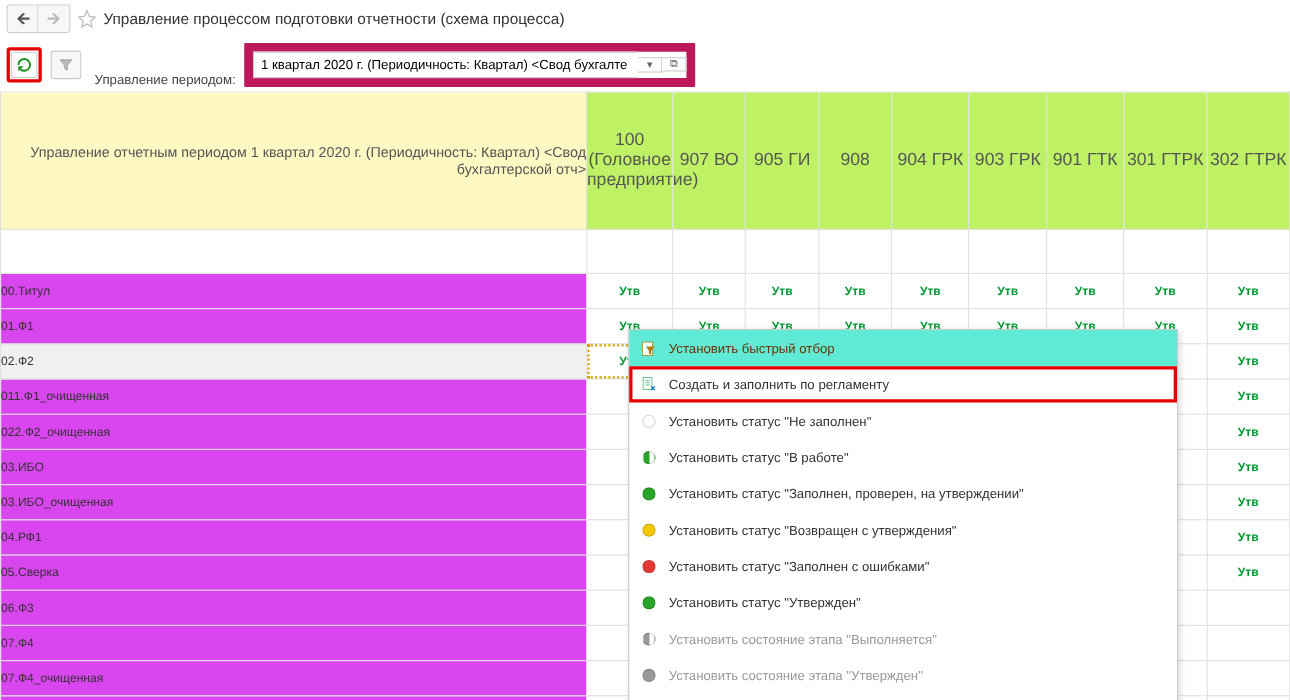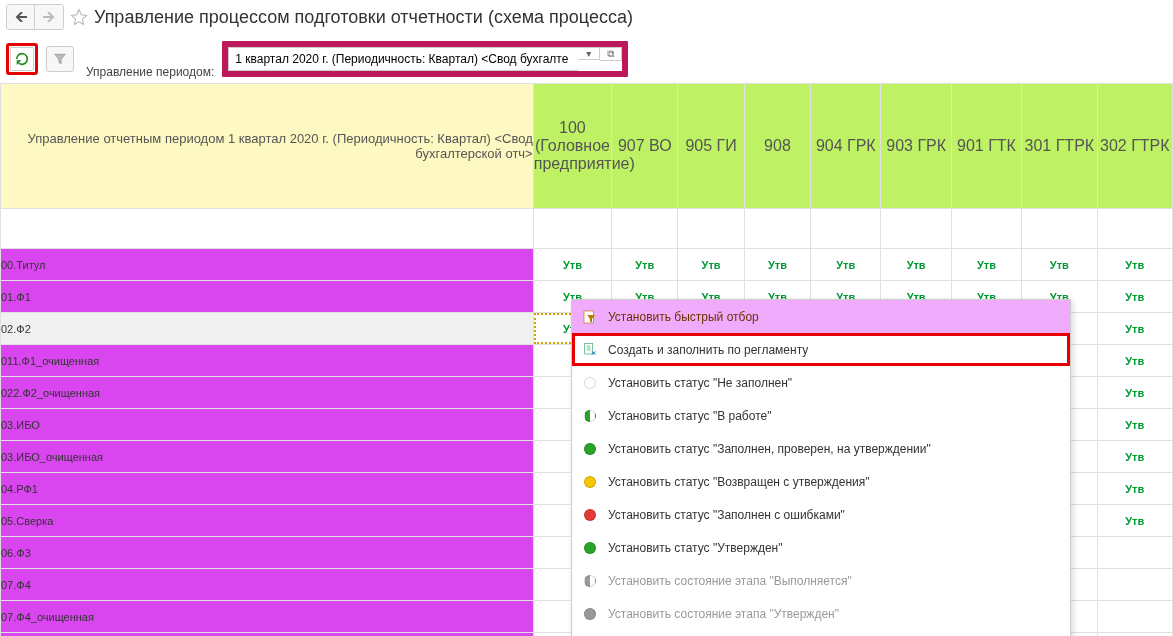--- a/index.html
+++ b/index.html
@@ -38,21 +38,21 @@
     border-radius: 0;
   }
   .nav-group .nav-btn:first-child {
     border-right: 1px solid #ccc;
   }
   .star {
     width: 18px; height: 18px;
     color: #bbb;
   }
   .page-title {
-    font-size: 18px;
+    font-size: 14px;
     color: #333;
   }
   .toolbar-second {
     display: flex;
     align-items: center;
     padding: 4px 6px;
     gap: 8px;
   }
   .refresh-box {
     border: 3px solid #e60000;
@@ -73,23 +73,23 @@
     display: flex; align-items: center; justify-content: center;
     border-radius: 3px;
     color: #888;
   }
   .period-label {
     color: #444;
     margin-left: 4px;
     margin-top: 27px;
   }
   .period-box {
-    border: 6px solid #be185d;
+    border: 8px solid #be185d;
     display: flex;
-    align-items: flex-start;
+    align-items: center;
     border-radius: 1px;
   }
   .period-input {
     border: 1px solid #ccc;
     border-right: none;
     padding: 4px 6px;
     font-size: 12px;
     width: 350px;
     background: #fff;
   }
@@ -187,21 +187,21 @@
   .cm-item {
     display: flex;
     align-items: center;
     height: 33px;
     padding: 0 10px;
     gap: 10px;
     font-size: 12px;
     color: #333;
   }
   .cm-item.hover {
-    background: #f0abfc;
+    background: #5eead4;
     color: #6b3200;
   }
   .cm-item.highlighted {
     box-shadow: inset 0 0 0 3px #e60000;
   }
   .cm-item.disabled {
     color: #999;
   }
   .cm-icon {
     width: 16px; height: 16px;

